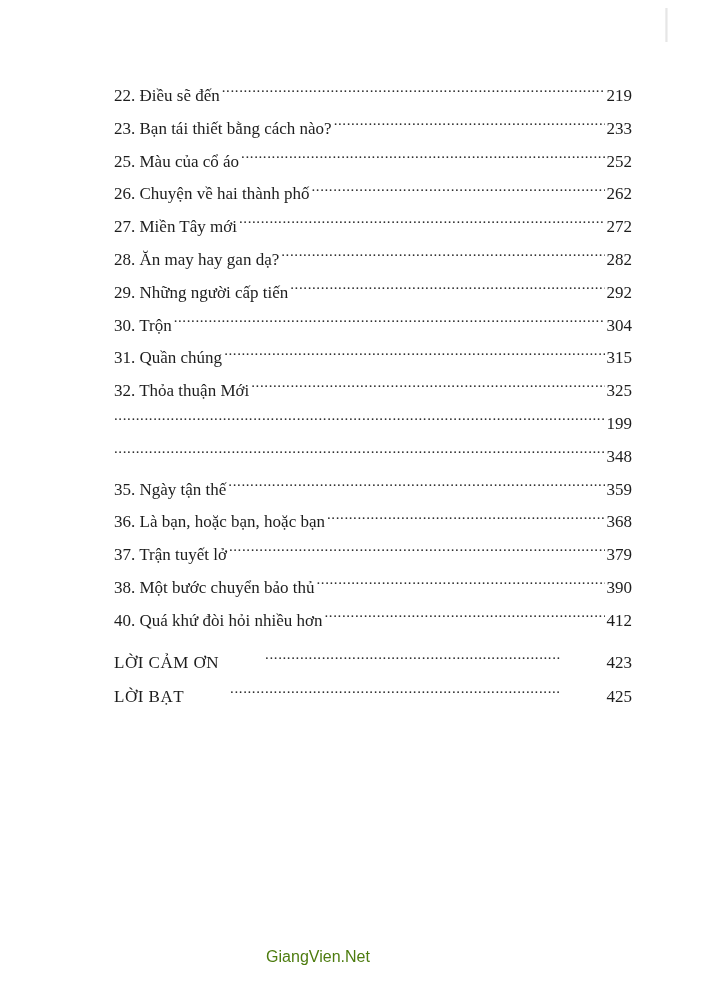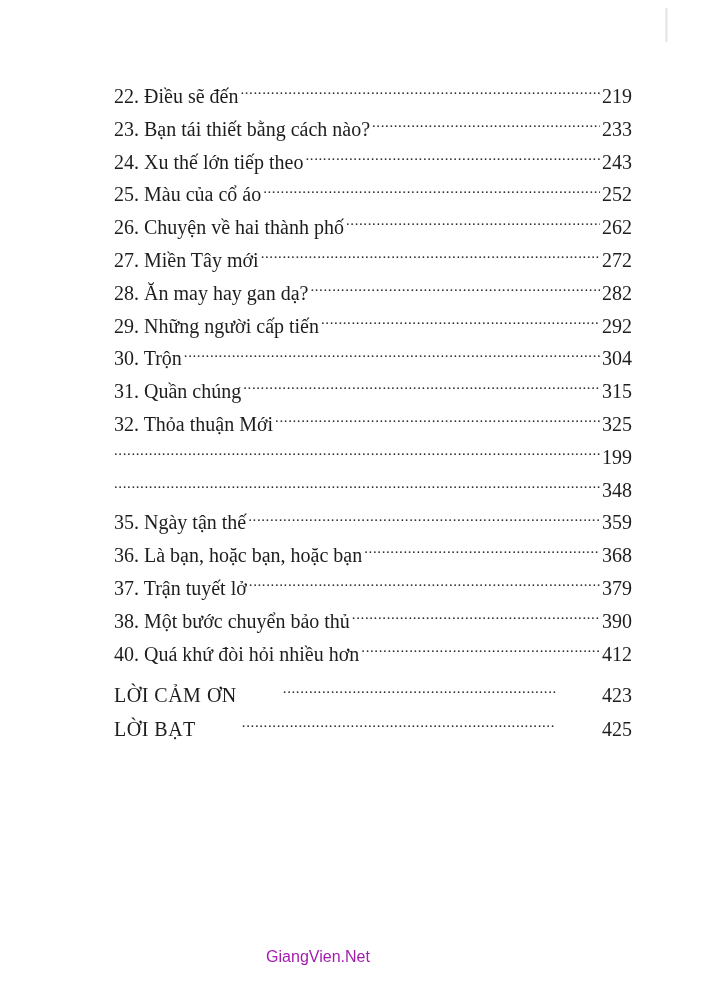--- a/index.html
+++ b/index.html
@@ -26,21 +26,21 @@
     .toc {
       position: absolute;
       left: 114px;
       top: 80px;
       width: 518px;
     }
     .toc-row {
       display: flex;
       align-items: baseline;
       height: 32.8px;
-      font-size: 20px;
+      font-size: 17px;
       line-height: 32.8px;
       white-space: nowrap;
     }
     .toc-row .title {
       flex: 0 0 auto;
       padding-right: 2px;
     }
     .toc-row .leader {
       flex: 1 1 auto;
       overflow: hidden;
@@ -73,44 +73,39 @@
       letter-spacing: 0.5px;
     }
     .watermark {
       position: absolute;
       left: 0;
       width: 636px;
       top: 948px;
       text-align: center;
       font-family: "Liberation Sans", "DejaVu Sans", sans-serif;
       font-size: 16px;
-      color: #a21caf;
+      color: #4d7c0f;
     }
   </style>
 </head>
 <body>
 
 <div class="page-edge"></div>
 
 <div class="toc">
   <div class="chapters">
     <div class="toc-row">
         <span class="title">22. Điều sẽ đến</span>
         <span class="leader"></span>
         <span class="page">219</span>
       </div>
     <div class="toc-row">
         <span class="title">23. Bạn tái thiết bằng cách nào?</span>
         <span class="leader"></span>
         <span class="page">233</span>
-      </div>
-    <div class="toc-row">
-        <span class="title">24. Xu thế lớn tiếp theo</span>
-        <span class="leader"></span>
-        <span class="page">243</span>
       </div>
     <div class="toc-row">
         <span class="title">25. Màu của cổ áo</span>
         <span class="leader"></span>
         <span class="page">252</span>
       </div>
     <div class="toc-row">
         <span class="title">26. Chuyện về hai thành phố</span>
         <span class="leader"></span>
         <span class="page">262</span>

